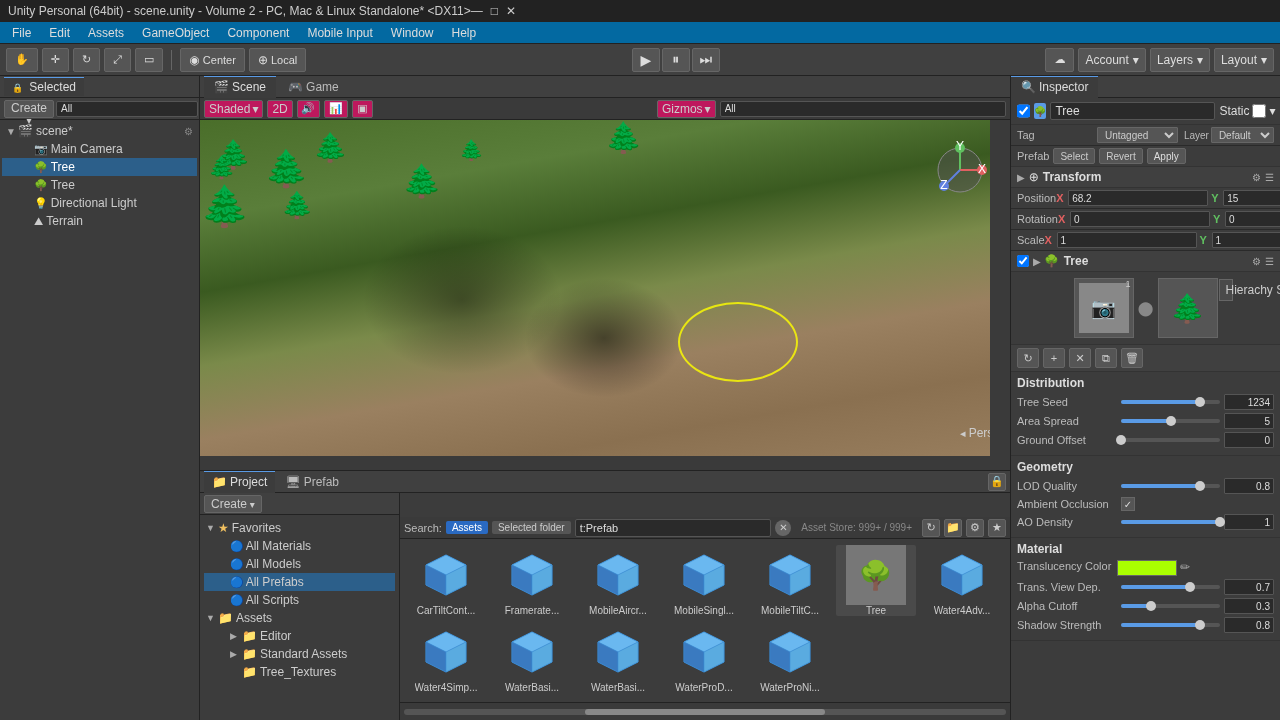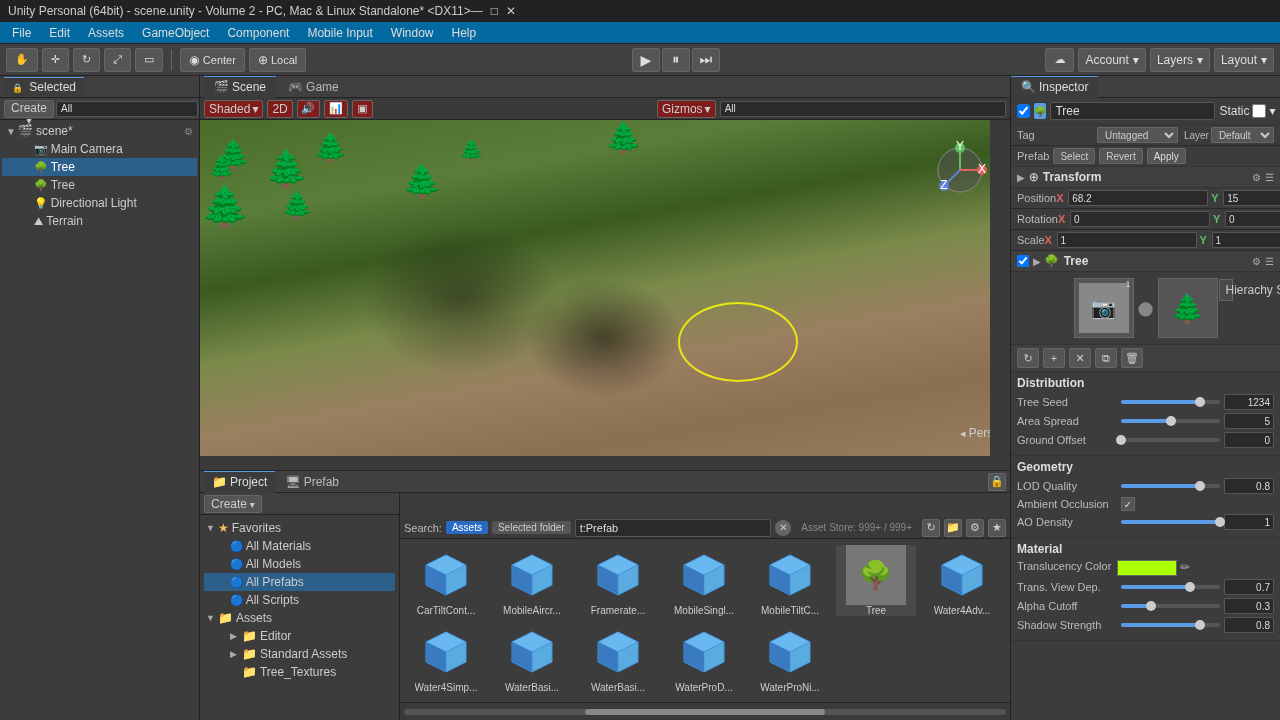--- a/index.html
+++ b/index.html
@@ -190,21 +190,21 @@
       height: 22px;
       background: #3a3a3a;
       display: flex;
       align-items: center;
       padding: 0 4px;
       gap: 4px;
       border-bottom: 1px solid #222;
     }
     .scene-dropdown {
       height: 18px;
-      background: #7f1d1d;
+      background: #be185d;
       border: 1px solid #666;
       color: #ccc;
       padding: 0 4px;
       font-size: 11px;
       cursor: pointer;
       border-radius: 2px;
       display: flex; align-items: center; gap: 2px;
     }
     #scene-view {
       flex: 1;
@@ -918,32 +918,32 @@
             </div>
             <div class="asset-item">
               <div class="asset-icon cube">
                 <svg width="50" height="50" viewBox="0 0 50 50">
                   <polygon points="25,5 45,15 45,35 25,45 5,35 5,15" fill="#4a9be0" stroke="#3a8bd0" stroke-width="1"></polygon>
                   <polygon points="25,5 45,15 25,25 5,15" fill="#6ab8f0" stroke="#3a8bd0" stroke-width="0.5"></polygon>
                   <polygon points="5,15 25,25 25,45 5,35" fill="#3a7ac0" stroke="#3a8bd0" stroke-width="0.5"></polygon>
                   <polygon points="45,15 25,25 25,45 45,35" fill="#5aabe0" stroke="#3a8bd0" stroke-width="0.5"></polygon>
                 </svg>
               </div>
-              <span class="asset-label">MobileAircr...</span>
+              <span class="asset-label">Framerate...</span>
             </div>
             <div class="asset-item">
               <div class="asset-icon cube">
                 <svg width="50" height="50" viewBox="0 0 50 50">
                   <polygon points="25,5 45,15 45,35 25,45 5,35 5,15" fill="#4a9be0" stroke="#3a8bd0" stroke-width="1"></polygon>
                   <polygon points="25,5 45,15 25,25 5,15" fill="#6ab8f0" stroke="#3a8bd0" stroke-width="0.5"></polygon>
                   <polygon points="5,15 25,25 25,45 5,35" fill="#3a7ac0" stroke="#3a8bd0" stroke-width="0.5"></polygon>
                   <polygon points="45,15 25,25 25,45 45,35" fill="#5aabe0" stroke="#3a8bd0" stroke-width="0.5"></polygon>
                 </svg>
               </div>
-              <span class="asset-label">Framerate...</span>
+              <span class="asset-label">MobileAircr...</span>
             </div>
             <div class="asset-item">
               <div class="asset-icon cube">
                 <svg width="50" height="50" viewBox="0 0 50 50">
                   <polygon points="25,5 45,15 45,35 25,45 5,35 5,15" fill="#4a9be0" stroke="#3a8bd0" stroke-width="1"></polygon>
                   <polygon points="25,5 45,15 25,25 5,15" fill="#6ab8f0" stroke="#3a8bd0" stroke-width="0.5"></polygon>
                   <polygon points="5,15 25,25 25,45 5,35" fill="#3a7ac0" stroke="#3a8bd0" stroke-width="0.5"></polygon>
                   <polygon points="45,15 25,25 25,45 45,35" fill="#5aabe0" stroke="#3a8bd0" stroke-width="0.5"></polygon>
                 </svg>
               </div>

